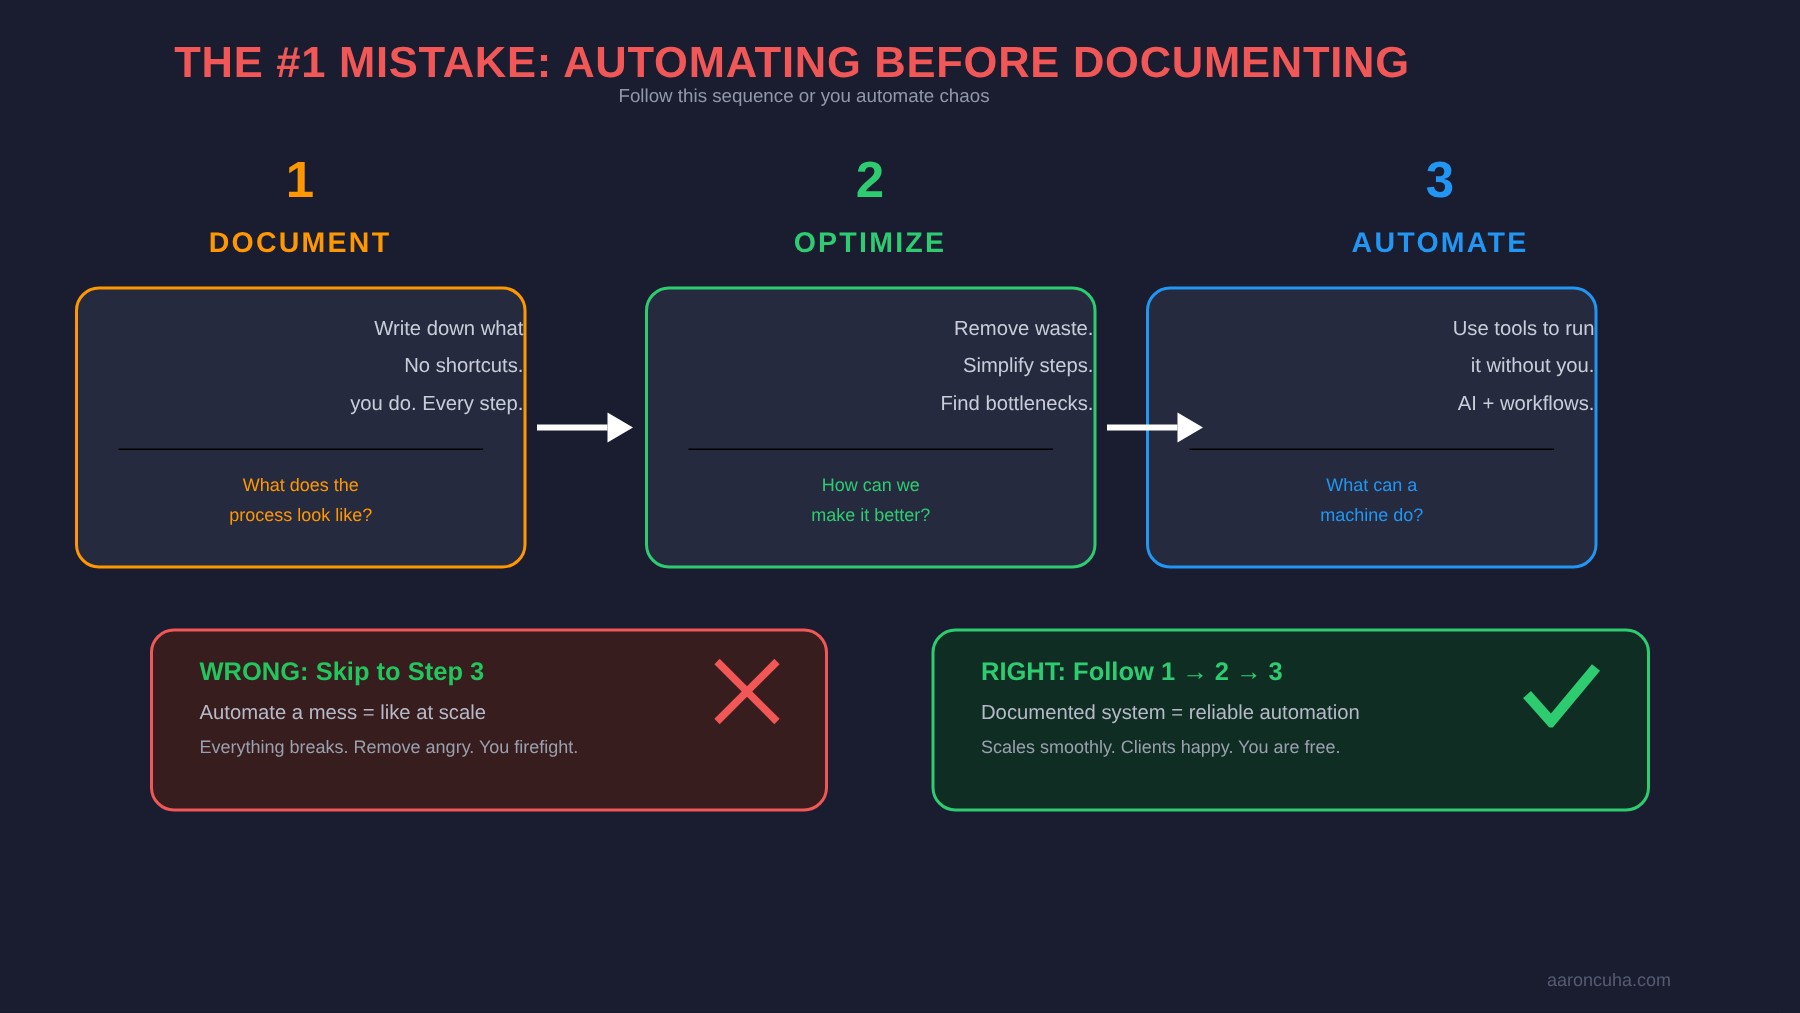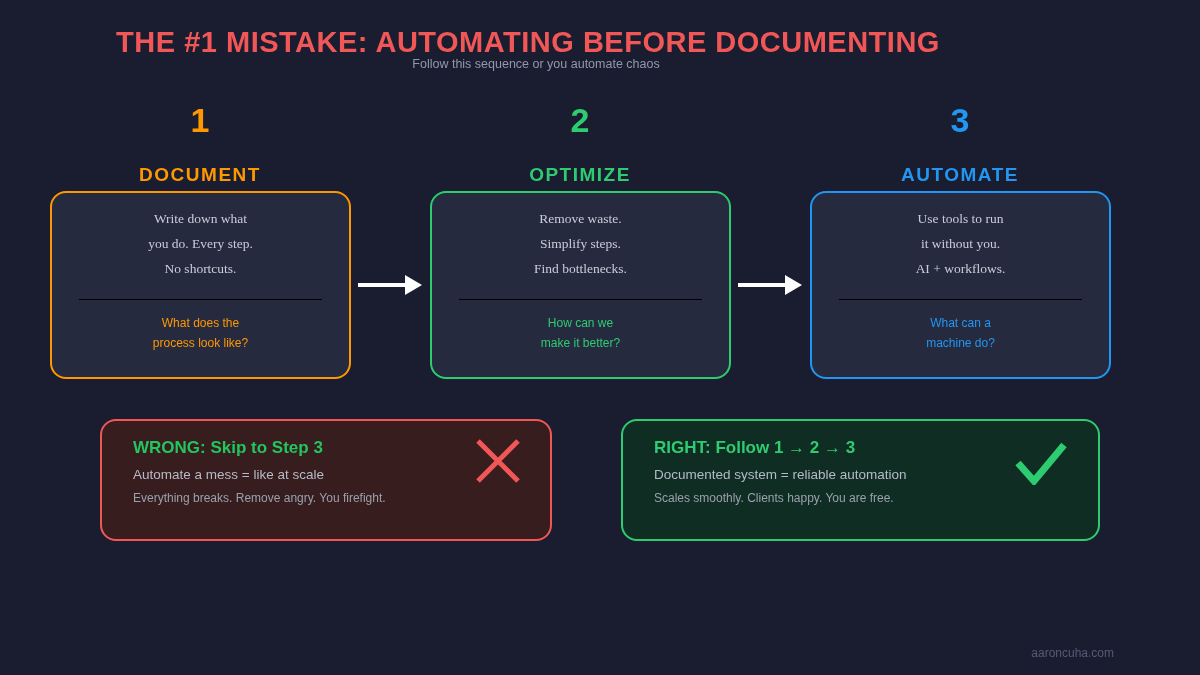--- a/index.html
+++ b/index.html
@@ -13,36 +13,36 @@
     position:absolute; top:26px; left:0; width:1056px;
     text-align:center; font-size:29px; font-weight:bold;
     letter-spacing:0.5px; color:#f25757;
   }
   .subtitle {
     position:absolute; top:57px; left:0; width:1072px;
     text-align:center; font-size:12.5px; color:#9298ac;
   }
   .step-head { position:absolute; width:300px; text-align:center; }
   .step-num  { font-size:34px; font-weight:bold; line-height:40px; }
-  .step-label{ margin-top:24px; font-size:19px; font-weight:bold; letter-spacing:1.5px; }
+  .step-label{ margin-top:12px; font-size:19px; font-weight:bold; letter-spacing:1.5px; }
   .c-orange { color:#ff9800; }
   .c-green  { color:#2ecc71; }
   .c-blue   { color:#2196f3; }
   .c-red    { color:#22c55e; }
 
   .card {
     position:absolute; top:191px; width:301px; height:188px;
     background:#262a3e; border-radius:16px; border:2px solid;
   }
   .b-orange { border-color:#ff9800; }
   .b-green  { border-color:#2ecc71; }
   .b-blue   { border-color:#2196f3; }
   .card-lines {
-    margin-top:13px; text-align:center;
-    font-size:13.5px; line-height:25px; color:#c9cdda;font-family:Liberation Serif, serif;
+    margin-top:13px; text-align:right;
+    font-size:13.5px; line-height:25px; color:#c9cdda;
   }
   .divider { width:243px; margin:18px auto 0 auto; border-top:1.5px solid; }
   .question {
     margin-top:13px; text-align:center;
     font-size:12px; line-height:20px;
   }
 
   .arrow { position:absolute; top:273px; }
 
   .verdict {
@@ -79,22 +79,22 @@
     <div class="step-label c-green">OPTIMIZE</div>
   </div>
   <div class="step-head" style="left:810px; top:100px;">
     <div class="step-num c-blue">3</div>
     <div class="step-label c-blue">AUTOMATE</div>
   </div>
 
   <div class="card b-orange" style="left:50px;">
     <div class="card-lines">
       <div>Write down what</div>
+      <div>No shortcuts.</div>
       <div>you do. Every step.</div>
-      <div>No shortcuts.</div>
     </div>
     <div class="divider b-orange"></div>
     <div class="question c-orange">
       <div>What does the</div>
       <div>process look like?</div>
     </div>
   </div>
 
   <div class="card b-green" style="left:430px;">
     <div class="card-lines">
@@ -102,21 +102,21 @@
       <div>Simplify steps.</div>
       <div>Find bottlenecks.</div>
     </div>
     <div class="divider b-green"></div>
     <div class="question c-green">
       <div>How can we</div>
       <div>make it better?</div>
     </div>
   </div>
 
-  <div class="card b-blue" style="left:810px;">
+  <div class="card b-blue" style="left:764px;">
     <div class="card-lines">
       <div>Use tools to run</div>
       <div>it without you.</div>
       <div>AI + workflows.</div>
     </div>
     <div class="divider b-blue"></div>
     <div class="question c-blue">
       <div>What can a</div>
       <div>machine do?</div>
     </div>

